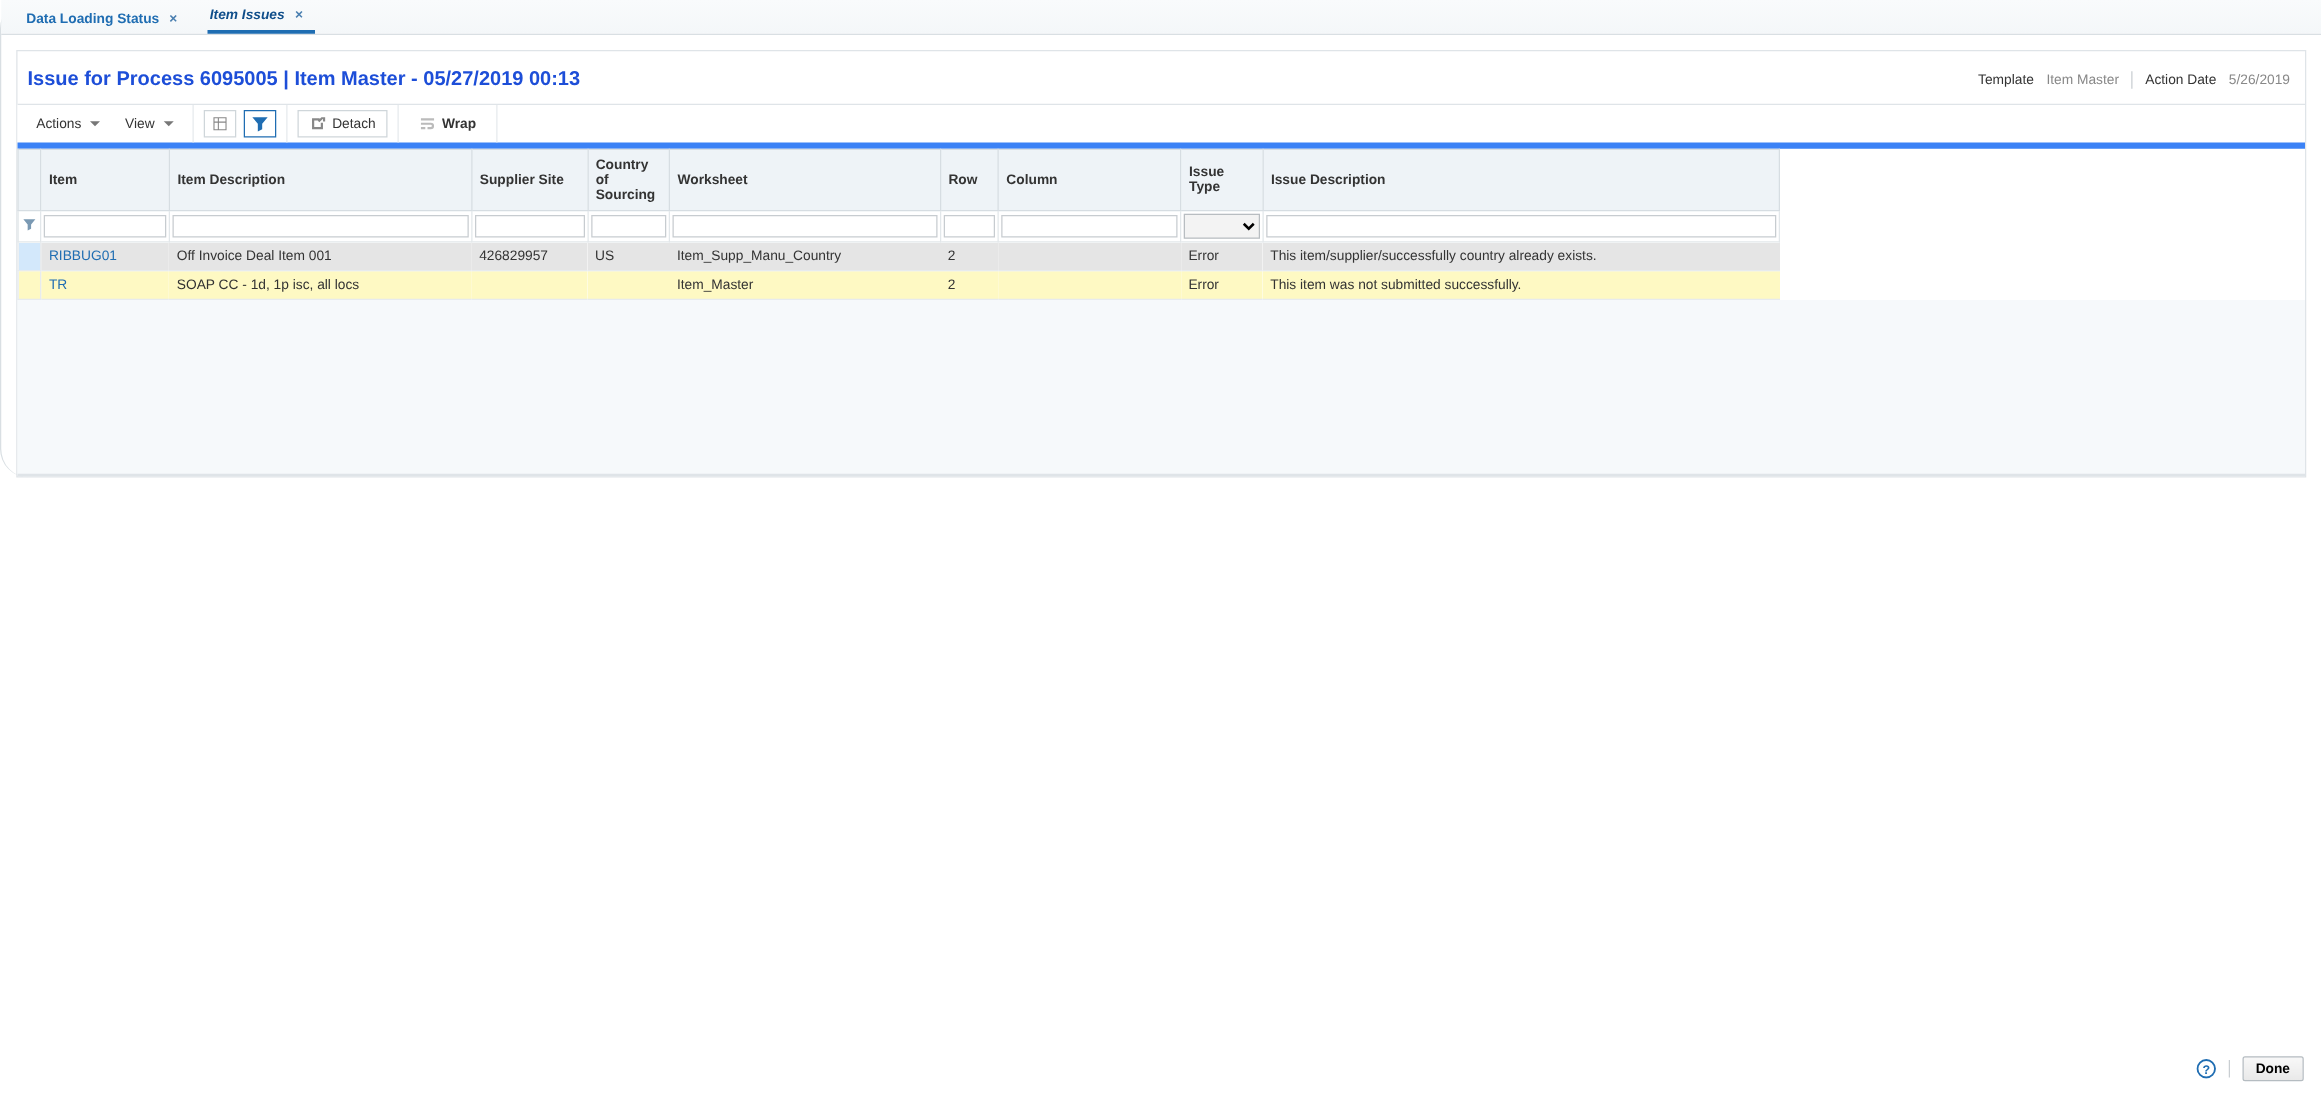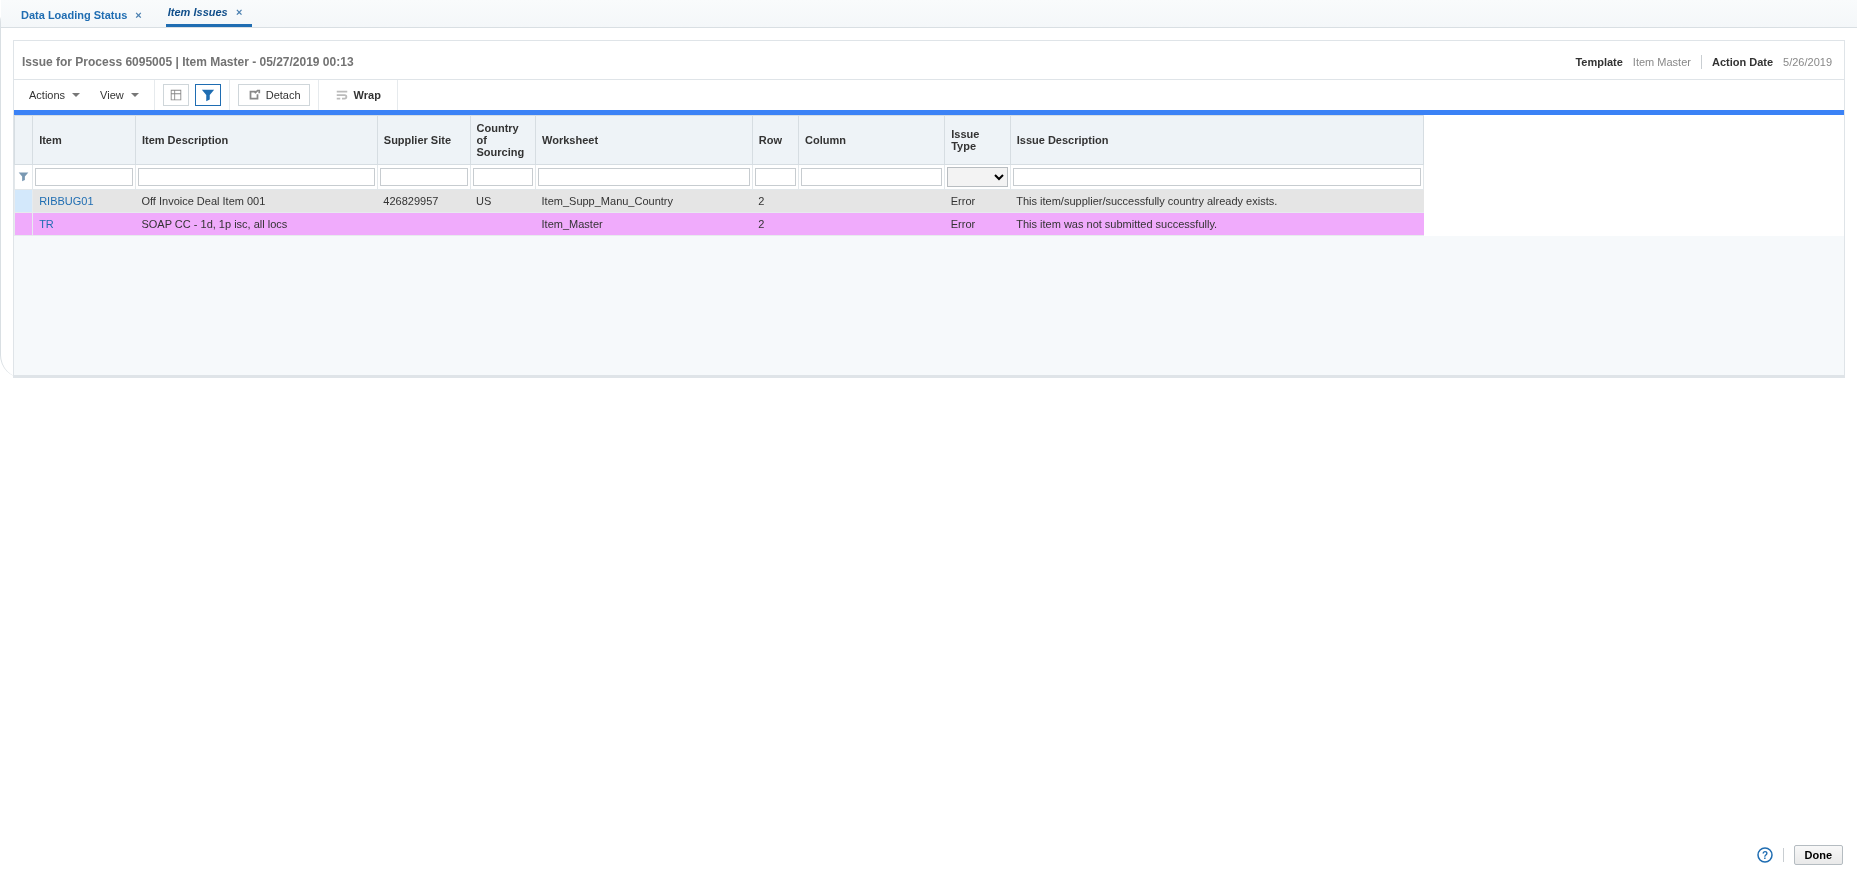--- a/index.html
+++ b/index.html
@@ -49,23 +49,23 @@
   .panel {
     margin: 12px;
     border: 1px solid #dfe4e8;
   }
   .panel-header {
     display: flex;
     justify-content: space-between;
     align-items: center;
     padding: 14px 12px 10px 8px;
   }
-  .panel-title { font-weight: bold; font-size: 12px; color: #737373; }
+  .panel-title { font-weight: bold; font-size: 16px; color: #1d4ed8; }
   .panel-meta { display: flex; align-items: center; gap: 10px; color: #333; }
-  .meta-label { font-weight: bold; }
+  .meta-label { font-weight: normal; }
   .meta-value { color: #888; }
   .vsep { width:1px; height:14px; background:#c9ced2; }
 
   
   .toolbar {
     display: flex;
     align-items: stretch;
     border-top: 1px solid #dfe4e8;
     border-bottom: 5px solid #3b82f6;
     background: #fff;
@@ -163,21 +163,21 @@
     border:1px solid #d6dde2;
     text-align:left;
     padding:6px 6px;
     font-weight:bold;
     color:#333;
     line-height:1.1;
   }
   tbody.data td {
     border-bottom:1px solid #e7ebee;
     padding:5px 6px;
-    background:#f0abfc;
+    background:#fef9c3;
     white-space:nowrap;
     overflow:hidden;
     text-overflow:ellipsis;
   }
   tbody.data tr.selected td { background:#e5e5e5; }
   tbody.data td.linkish { color:#1f6db2; cursor:pointer; }
   td.rowhandle{width:18px;border:1px solid #e7ebee;background:#fafcfe;}
   tbody.data tr.selected td.rowhandle{background:#d3e8fb;}
 
   .grid-empty {

